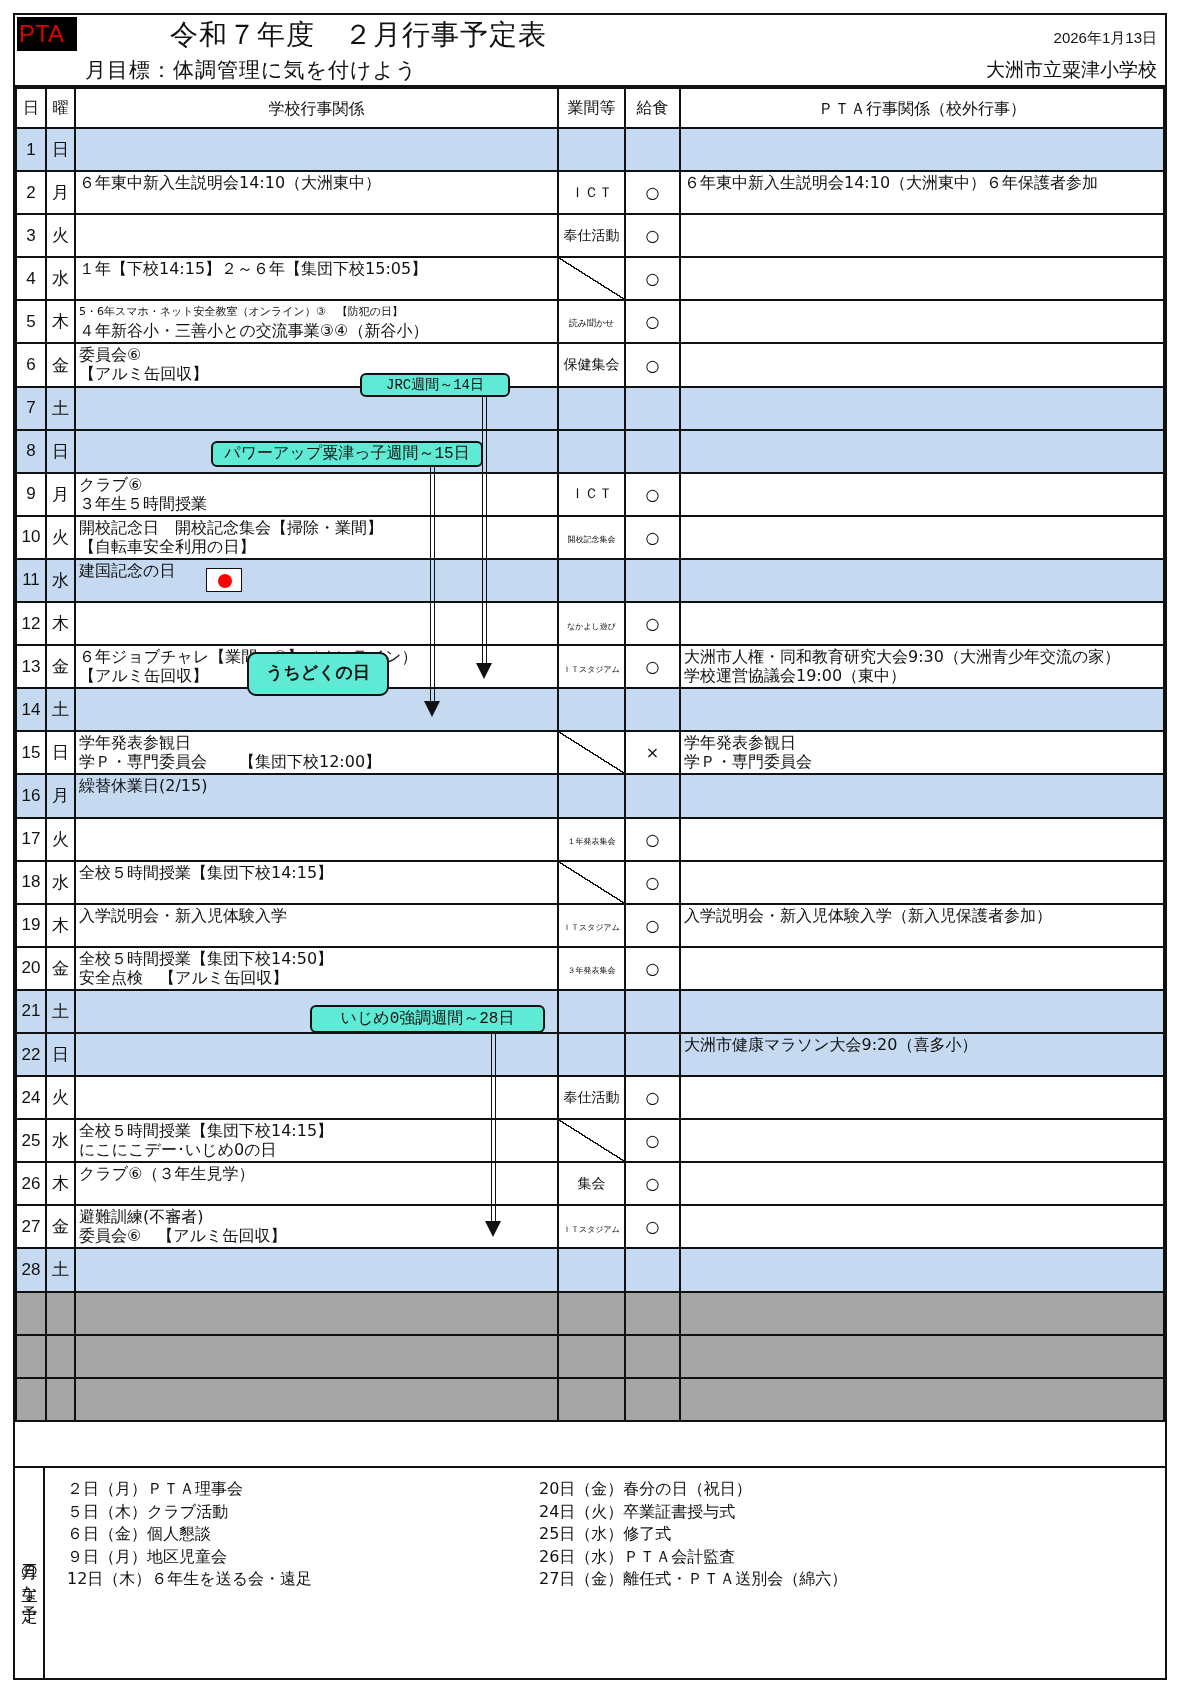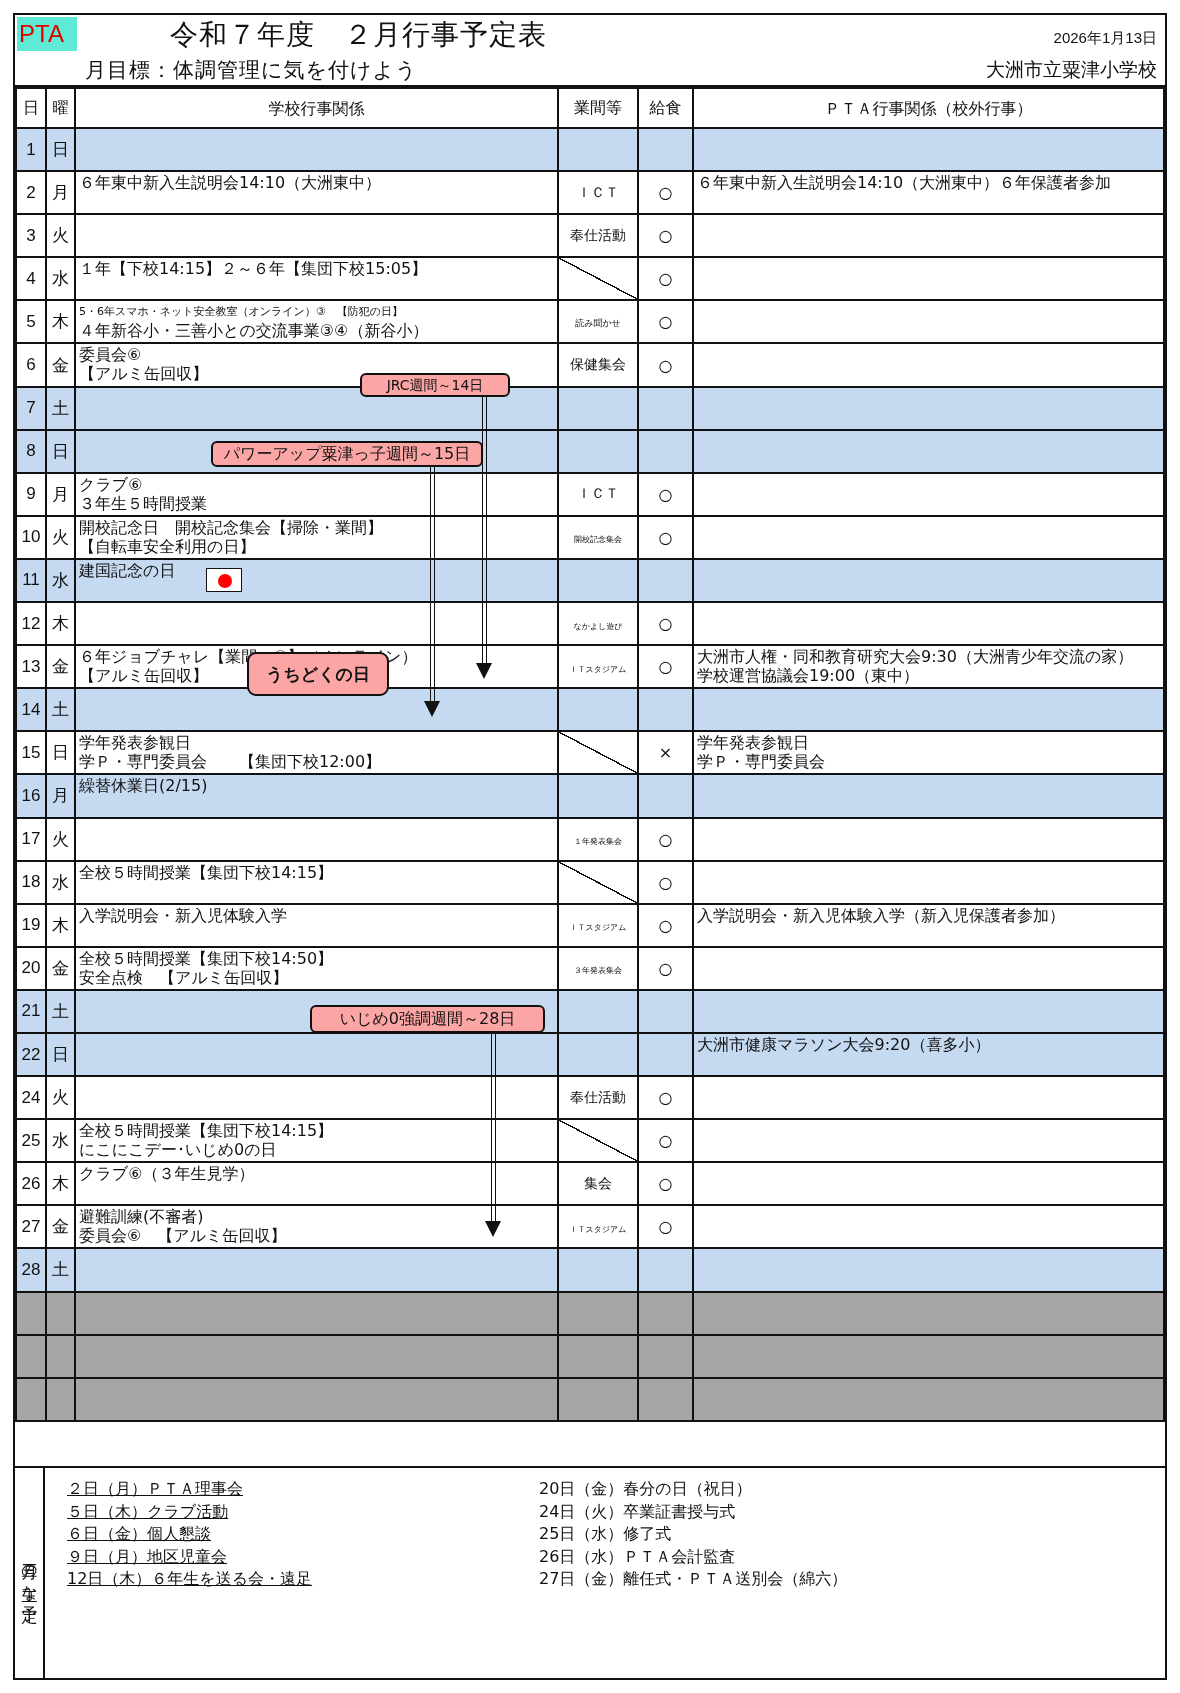--- a/index.html
+++ b/index.html
@@ -1,42 +1,42 @@
 <!DOCTYPE html>
 <html><head>
 <meta charset="utf-8">
 <style>
   * { box-sizing: border-box; margin: 0; padding: 0; }
   body { width: 1180px; height: 1693px; background: #ffffff; position: relative; font-family: "DejaVu Sans", "Liberation Sans", sans-serif; color: #111; overflow: hidden; }
   .sheet { position: absolute; left: 13px; top: 13px; width: 1154px; height: 1667px; border: 2px solid #111; }
   .hdr { position: absolute; left: 0; top: 0; width: 1150px; height: 72px; border-bottom: 2px solid #111; }
-  .pta-badge { position: absolute; left: 2px; top: 2px; width: 60px; height: 34px; background: #5eead4; color: #e00000; font-family: "Liberation Sans", sans-serif; font-size: 24px; line-height: 34px; padding-left: 2px; }
+  .pta-badge { position: absolute; left: 2px; top: 2px; width: 60px; height: 34px; background: #000000; color: #e00000; font-family: "Liberation Sans", sans-serif; font-size: 24px; line-height: 34px; padding-left: 2px; }
   .title { position: absolute; left: 155px; top: 2px; font-size: 28px; line-height: 36px; letter-spacing: 1px; }
   .goal { position: absolute; left: 70px; top: 40px; font-size: 21px; line-height: 30px; letter-spacing: 1px; }
   .date { position: absolute; right: 8px; top: 14px; font-size: 15px; font-family: Liberation Sans, sans-serif; }
   .school { position: absolute; right: 8px; top: 40px; font-size: 19px; line-height: 28px; }
   table.grid { position: absolute; left: 0; top: 72px; border-collapse: collapse; table-layout: fixed; width: 1150px; }
   table.grid td, table.grid th { border: 2px solid #111; font-weight: normal; vertical-align: top; overflow: hidden; white-space: nowrap; position: relative; }
   table.grid th { height: 40px; font-size: 16px; vertical-align: middle; text-align: center; }
   table.grid tr.day td { height: 43.1px; }
   .c-day { width: 30px; text-align: center; vertical-align: middle !important; font-family: "Liberation Sans", sans-serif; font-size: 17px; }
   .c-wd { width: 29px; text-align: center; vertical-align: middle !important; font-size: 17px; }
   .c-school { width: 483px; font-size: 16px; line-height: 19px; padding: 1px 3px; }
-  .c-gyo { width: 80px; text-align: center; vertical-align: middle !important; font-size: 14px; }
+  .c-gyo { width: 67px; text-align: center; vertical-align: middle !important; font-size: 14px; }
   .c-kyu { width: 55px; text-align: center; vertical-align: middle !important; font-size: 16px; }
   .c-pta { font-size: 16px; line-height: 19px; padding: 1px 3px; }
   tr.holiday td { background: #c5d9f1; }
   tr.gray td { background: #a6a6a6; height: 43px; }
   .small { font-size: 11px; }
   .tiny { font-size: 9px; letter-spacing: 0; }
   .xtiny { font-size: 8px; }
   .diag { position: absolute; inset: 0; background: linear-gradient(to top right, transparent calc(50% - 0.7px), #111 calc(50% - 0.7px), #111 calc(50% + 0.7px), transparent calc(50% + 0.7px)); }
   .flag { display: inline-block; width: 36px; height: 24px; border: 1px solid #111; background: #fff; position: absolute; }
   .flag::after { content: ""; position: absolute; left: 11px; top: 5px; width: 14px; height: 14px; border-radius: 50%; background: #ff0000; }
-  .callout { position: absolute; background: #fca5a5; border: 2px solid #111; border-radius: 6px; font-size: 16px; line-height: 22px; text-align: center; white-space: nowrap; z-index: 5; }
+  .callout { position: absolute; background: #5eead4; border: 2px solid #111; border-radius: 6px; font-size: 16px; line-height: 22px; text-align: center; white-space: nowrap; z-index: 5; font-family: Liberation Mono, monospace; }
   .callout.bold { font-weight: bold; font-size: 17px; border-radius: 9px; }
   .arrow { position: absolute; width: 5px; border-left: 1.5px solid #111; border-right: 1.5px solid #111; z-index: 4; }
   .arrow::after { content: ""; position: absolute; left: -7px; bottom: -14px; width: 0; height: 0; border-left: 8px solid transparent; border-right: 8px solid transparent; border-top: 16px solid #111; }
   .march { position: absolute; left: 0; top: 1451px; width: 1150px; height: 212px; border-top: 2px solid #111; }
   .march-label { position: absolute; left: 0; top: 0; width: 30px; height: 212px; border-right: 2px solid #111; font-size: 16px; writing-mode: vertical-rl; text-orientation: upright; display: flex; align-items: center; justify-content: center; letter-spacing: 1px; }
   .march-col { position: absolute; top: 10px; font-size: 16px; line-height: 22.5px; }
   .march-col div { white-space: nowrap; }
 </style>
 </head>
 <body>
@@ -476,21 +476,21 @@
   <div class="callout" style="left:196px;top:426px;width:272px;height:26px;">パワーアップ粟津っ子週間～15日</div>
   <div class="arrow" style="left:415px;top:452px;height:236px;"></div>
 
   <div class="callout bold" style="left:232px;top:637px;width:142px;height:44px;line-height:40px;">うちどくの日</div>
 
   <div class="callout" style="left:295px;top:990px;width:235px;height:28px;line-height:24px;">いじめ0強調週間～28日</div>
   <div class="arrow" style="left:476px;top:1018px;height:190px;"></div>
 
   <div class="march">
     <div class="march-label">三月の主な予定</div>
-    <div class="march-col" style="left:52px;text-decoration:underline;">
+    <div class="march-col" style="left:52px;">
       <div>２日（月）ＰＴＡ理事会</div>
       <div>５日（木）クラブ活動</div>
       <div>６日（金）個人懇談</div>
       <div>９日（月）地区児童会</div>
       <div>12日（木）６年生を送る会・遠足</div>
     </div>
     <div class="march-col" style="left:524px;">
       <div>20日（金）春分の日（祝日）</div>
       <div>24日（火）卒業証書授与式</div>
       <div>25日（水）修了式</div>

